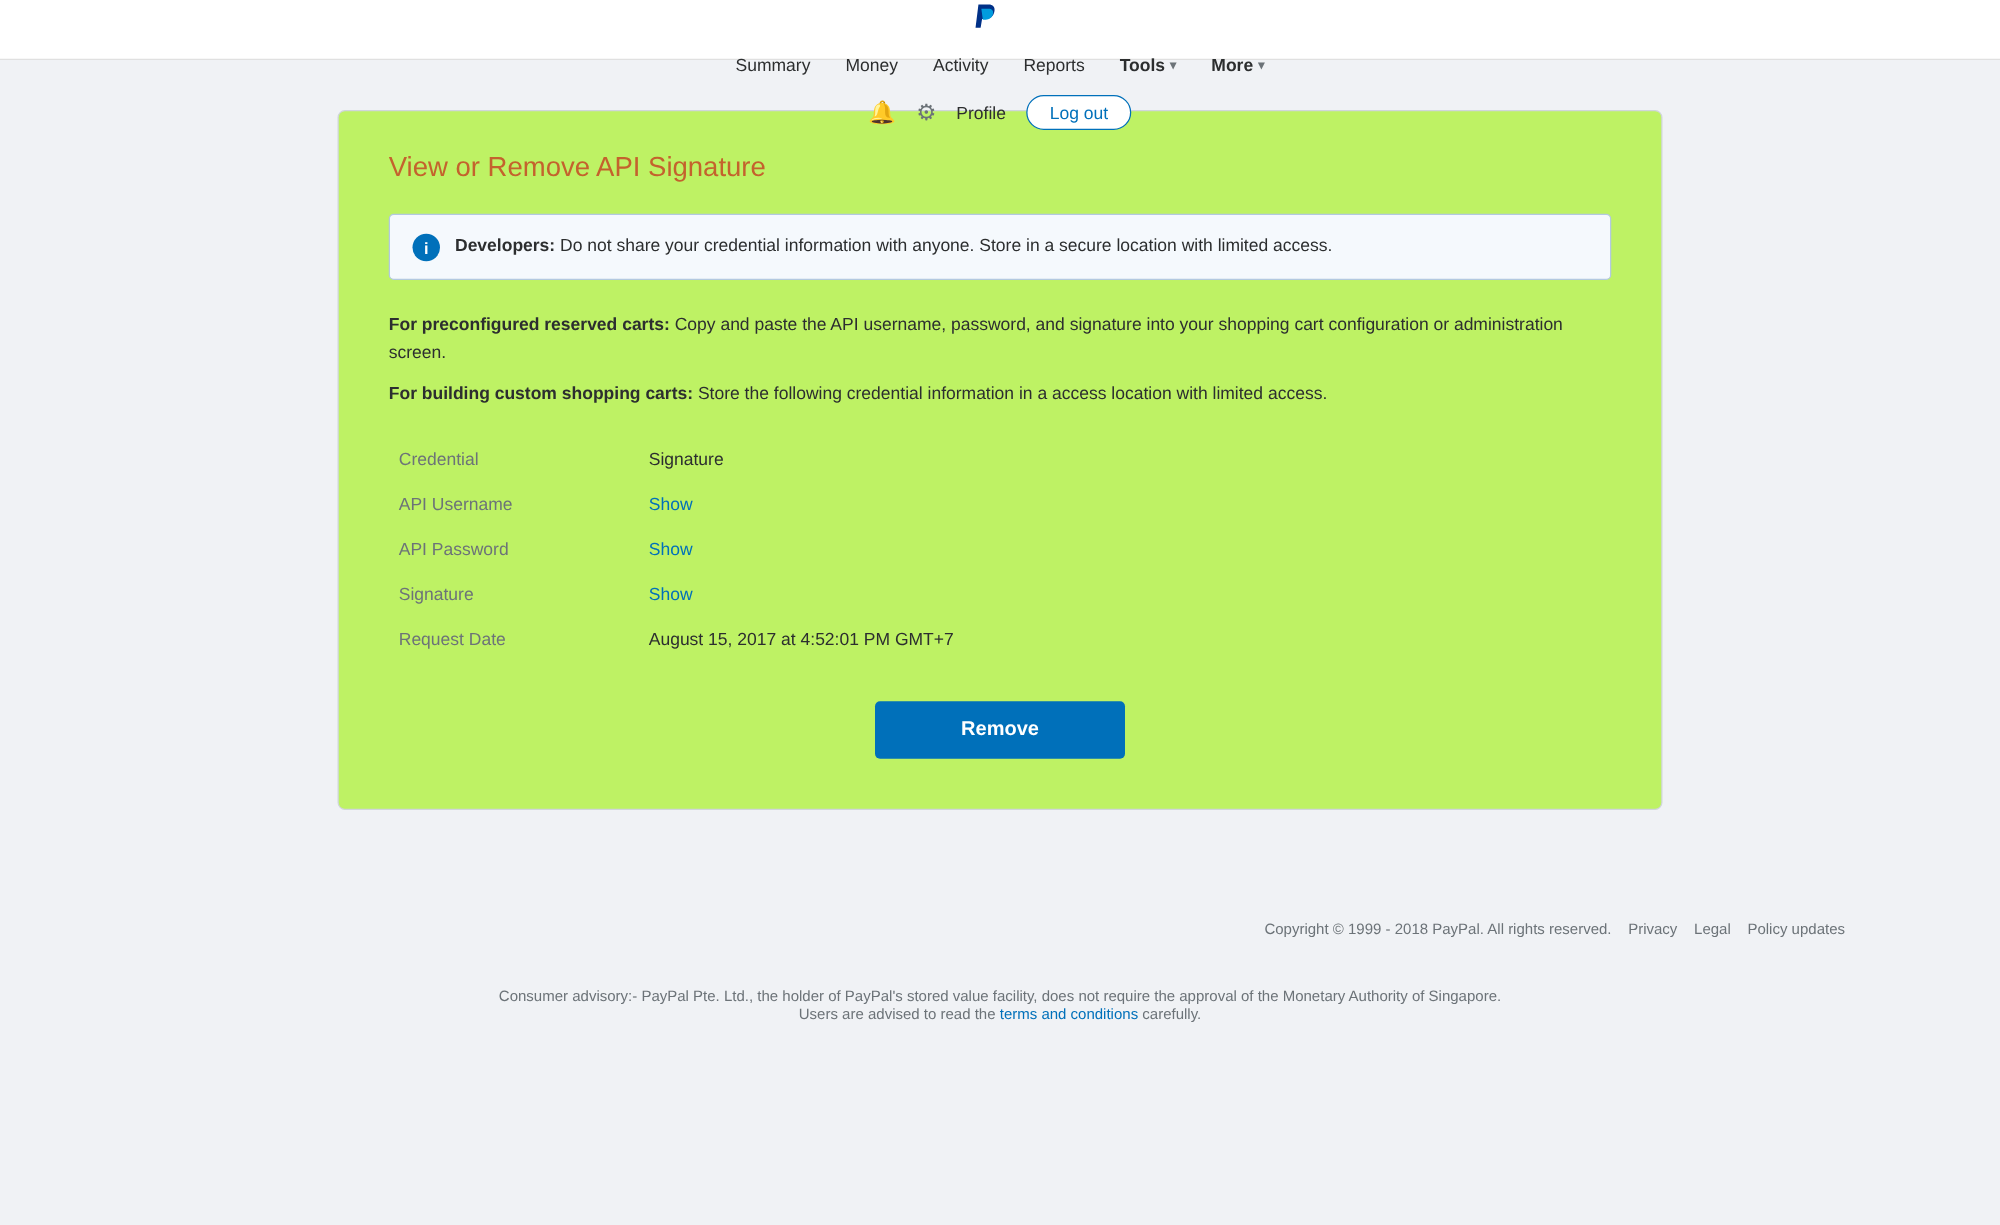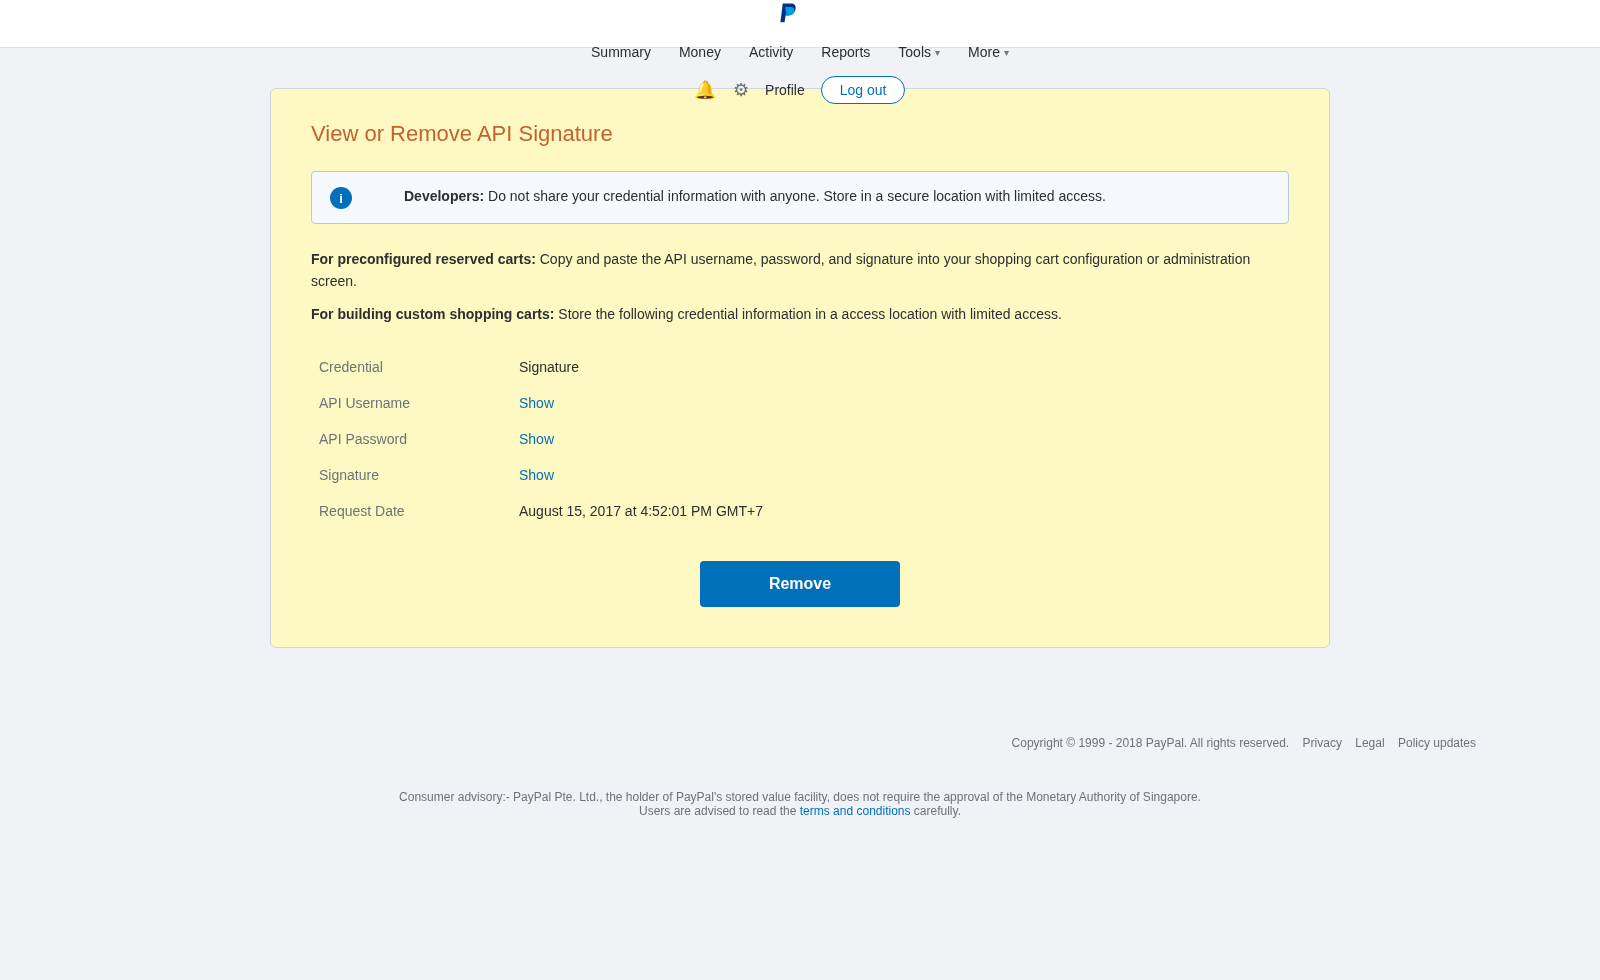--- a/index.html
+++ b/index.html
@@ -49,20 +49,21 @@
       font-size: 14px;
       color: #2c2e2f;
       cursor: pointer;
       white-space: nowrap;
       text-decoration: none;
     }
     .nav-item-with-arrow {
       display: flex;
       align-items: center;
       gap: 4px;
+      font-weight: bold;
     }
     .nav-arrow {
       font-size: 10px;
       color: #6c7378;
     }
     .header-right {
       display: flex;
       align-items: center;
       gap: 16px;
     }
@@ -92,21 +93,21 @@
       font-weight: 500;
     }
 
     
     main {
       padding: 40px 24px;
       max-width: 1400px;
       margin: 0 auto;
     }
     .card {
-      background: #fef9c3;
+      background: #bef264;
       border: 1px solid #d0d5db;
       border-radius: 6px;
       padding: 32px 40px 40px 40px;
       max-width: 1060px;
       margin: 0 auto;
     }
     .card-title {
       color: #c4622d;
       font-size: 22px;
       font-weight: 500;
@@ -135,21 +136,20 @@
       justify-content: center;
       font-size: 13px;
       font-weight: bold;
       flex-shrink: 0;
       margin-top: 1px;
     }
     .info-text {
       font-size: 14px;
       color: #2c2e2f;
       line-height: 1.5;
-      margin-left: 40px;
     }
     .info-text strong { font-weight: 700; }
 
     
     .desc-para {
       font-size: 14px;
       color: #2c2e2f;
       line-height: 1.6;
       margin-bottom: 10px;
     }

